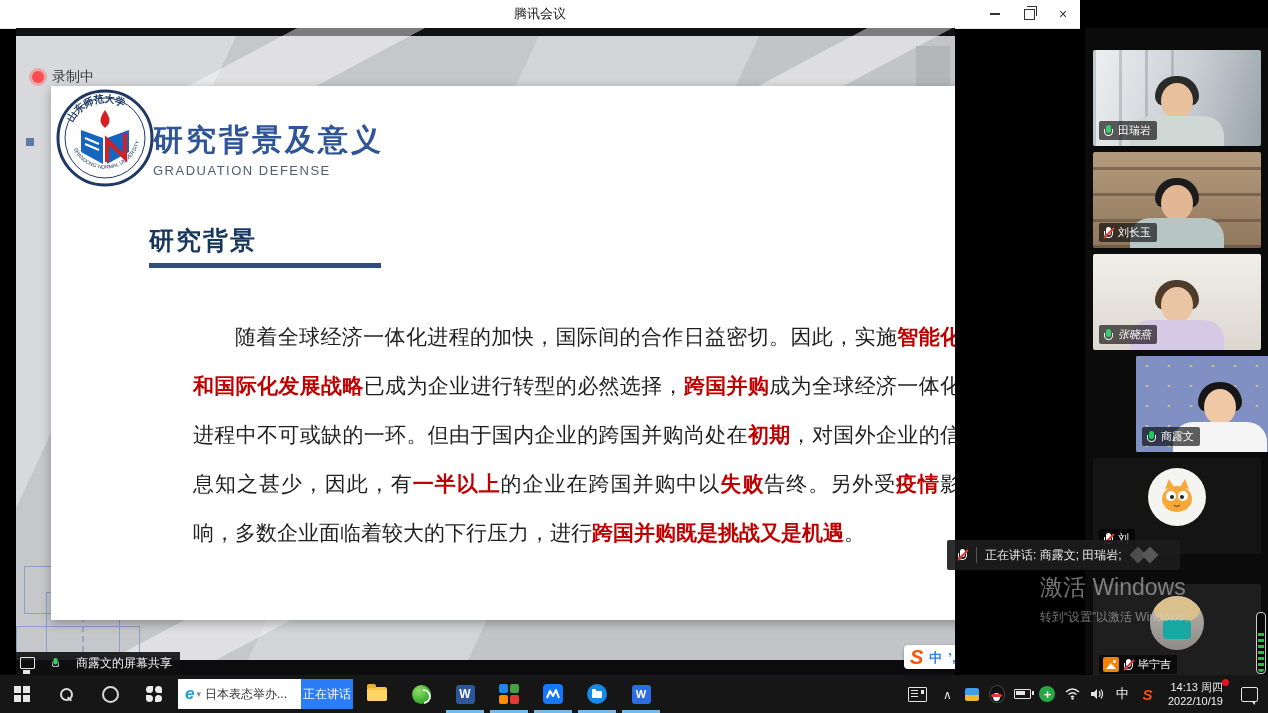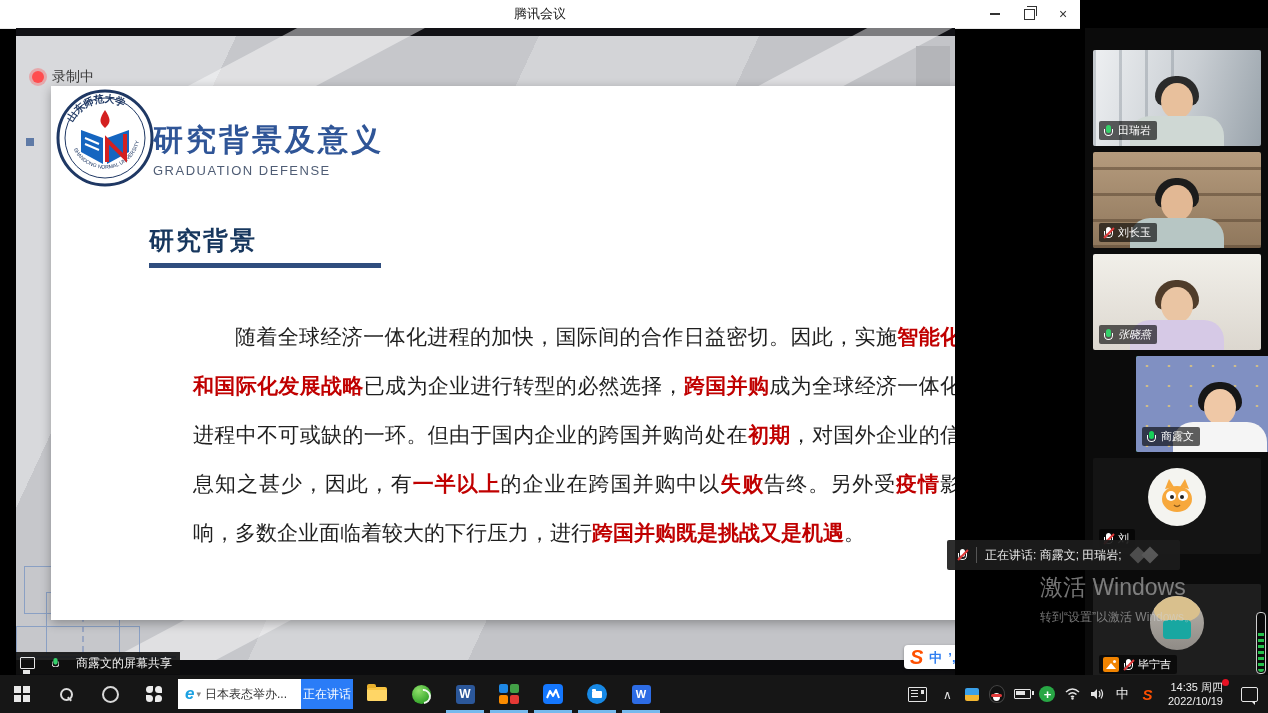--- a/index.html
+++ b/index.html
@@ -496,20 +496,20 @@
         </svg>
     </div>
     <div class="tray-cell">
         <span class="tray-ime">中</span>
       </div>
     <div class="tray-cell">
         <span class="sogou-tray">S</span>
       </div>
 
     <div class="clock">
-      <div>14:35 周四</div>
+      <div>14:13 周四</div>
       <div>2022/10/19</div>
       <span class="reddot"></span>
     </div>
     <div class="action-ic"></div>
   </div>
 
 </div>
 
 </body></html>

